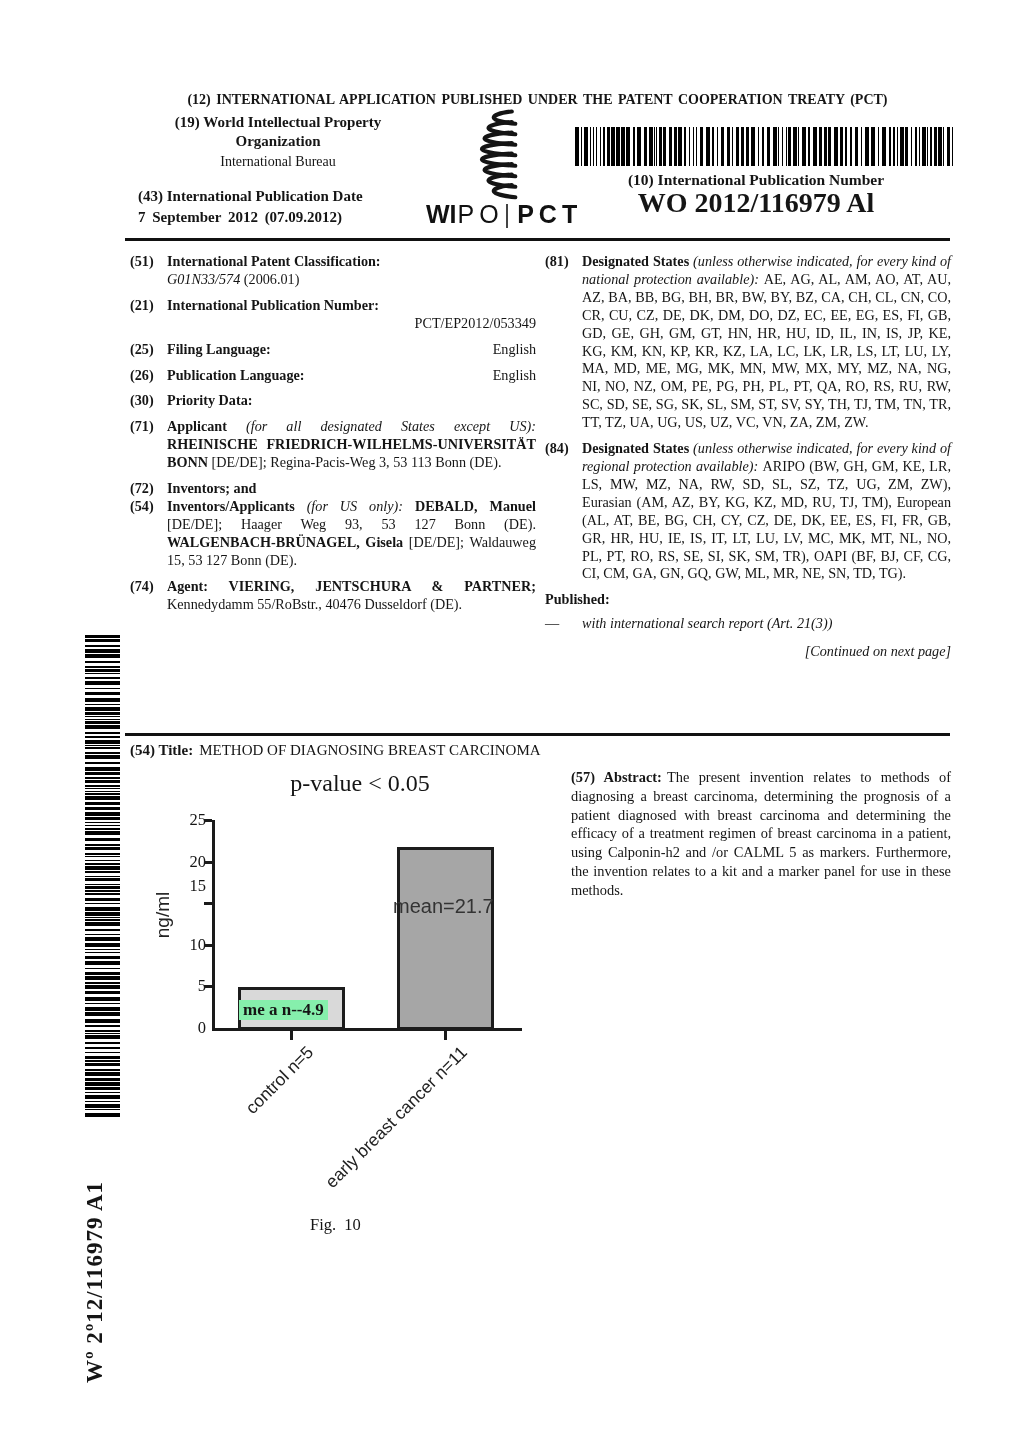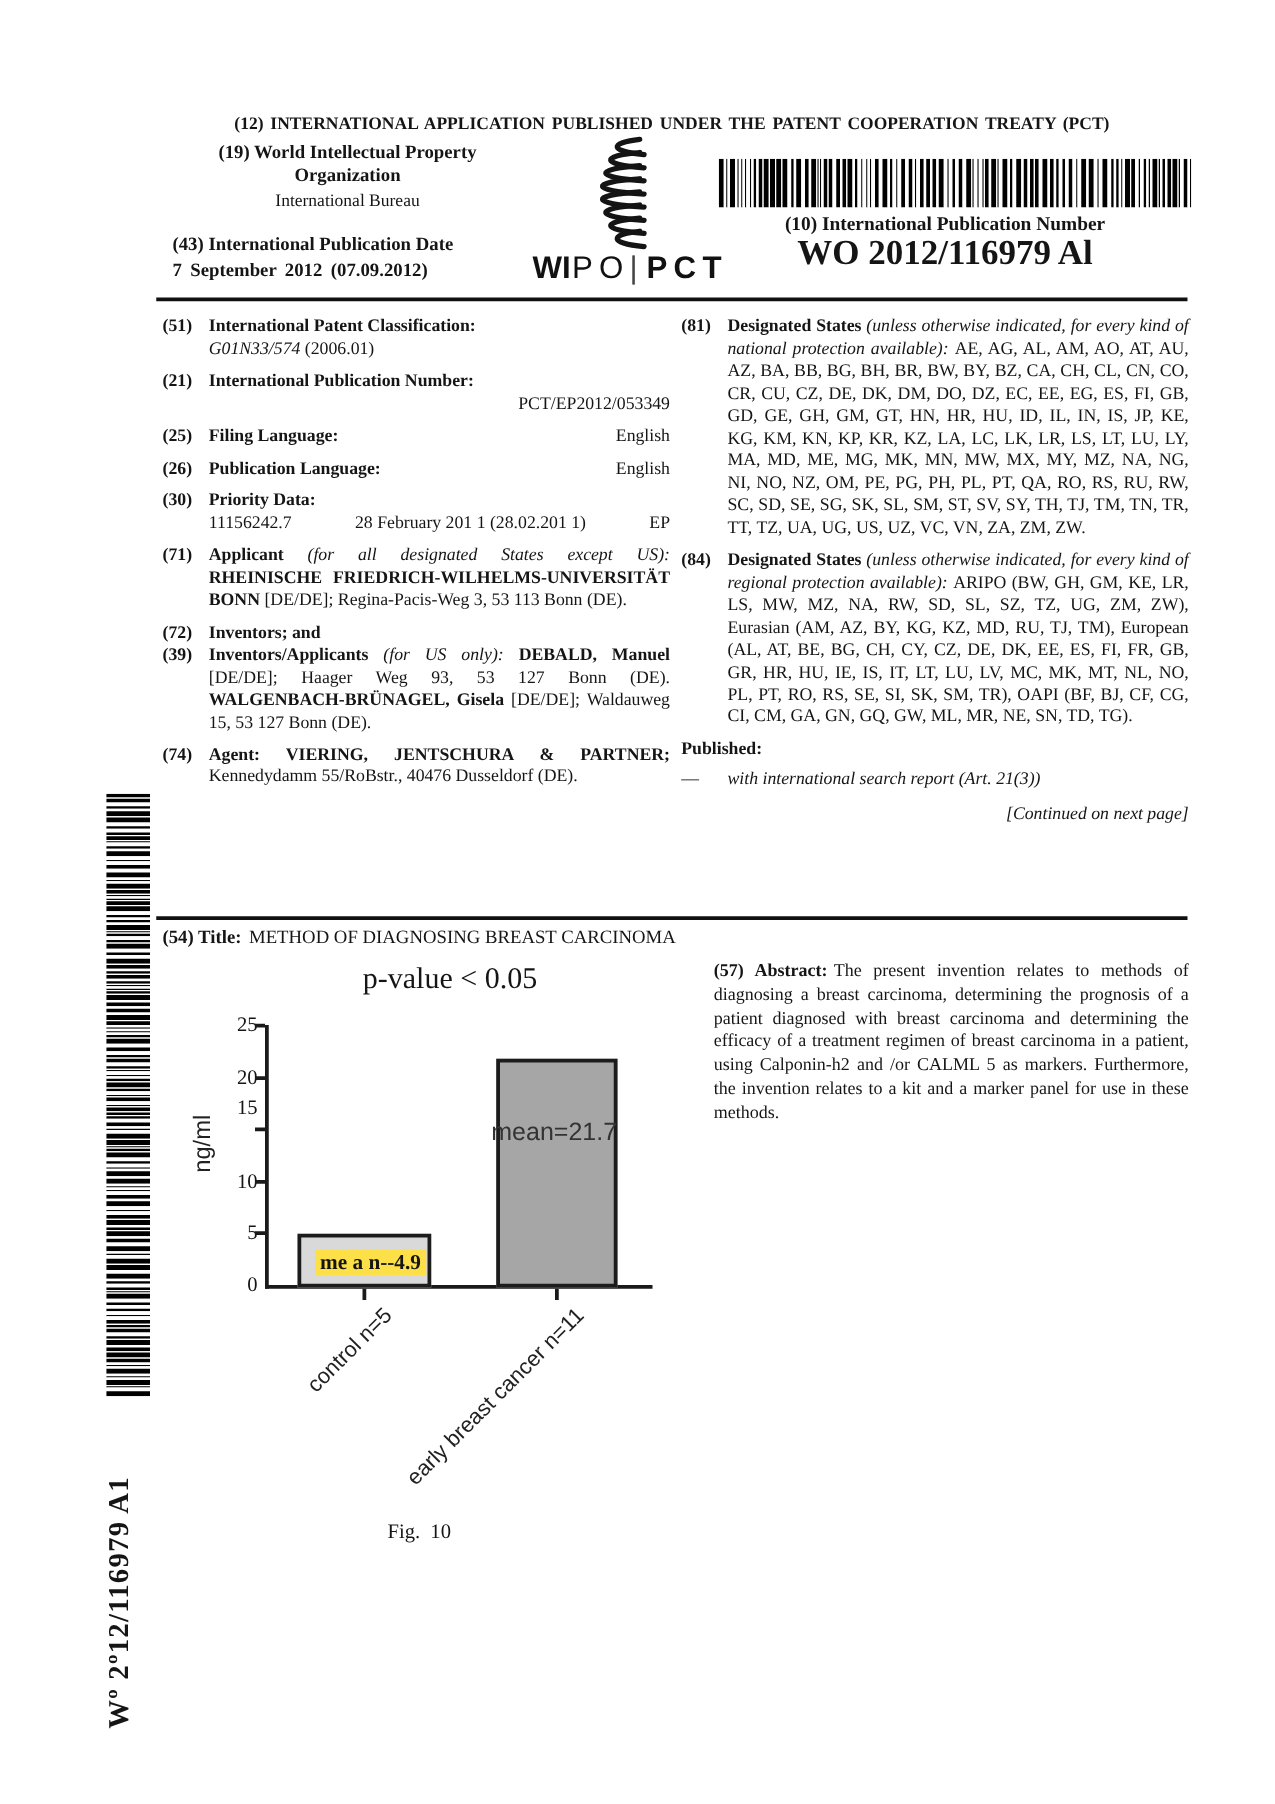--- a/index.html
+++ b/index.html
@@ -59,22 +59,22 @@
   
   .chart-title{position:absolute;left:205px;top:770px;width:310px;text-align:center;font-size:24px;}
   .y-axis{position:absolute;left:212px;top:820px;width:3px;height:211px;background:#1a1a1a;}
   .x-axis{position:absolute;left:212px;top:1028px;width:310px;height:3px;background:#1a1a1a;}
   .ylabel{position:absolute;left:118px;top:904px;width:90px;text-align:center;
           transform:rotate(-90deg);font-family:"Liberation Sans",sans-serif;font-size:19px;color:#222;}
   .ytick-label{position:absolute;width:42px;text-align:right;font-size:16.5px;}
   .ytick{position:absolute;width:8px;height:3px;background:#1a1a1a;}
   .xtick{position:absolute;width:3px;height:9px;background:#1a1a1a;}
   .bar{position:absolute;border:3px solid #1c1c1c;box-sizing:border-box;}
-  .bar-label-0{position:absolute;font-weight:bold;font-size:17px;background:#fde047;
-               padding:0 4px;white-space:nowrap;margin-left:13px;}
+  .bar-label-0{position:absolute;font-weight:bold;font-size:17px;background:#86efac;
+               padding:0 4px;white-space:nowrap;}
   .bar-label-1{position:absolute;font-family:"Liberation Sans",sans-serif;font-size:20px;
                color:#333;white-space:nowrap;}
   .cat-label{position:absolute;white-space:nowrap;transform:rotate(-45deg);
              transform-origin:100% 0;font-family:"Liberation Sans",sans-serif;
              font-size:17.5px;color:#222;}
   .fig-caption{position:absolute;left:310px;top:1215px;font-size:16.5px;word-spacing:4px;}
 
   
   .barcode-left{position:absolute;left:85px;top:635px;width:35px;height:482px;
                 display:flex;flex-direction:column;overflow:hidden;}
@@ -297,36 +297,32 @@
       <div class="item">
         <span class="num">(25)</span>
         <span class="body"><span class="s-fr">English</span><span class="s-b">Filing Language:</span></span>
       </div>
       <div class="item">
         <span class="num">(26)</span>
         <span class="body"><span class="s-fr">English</span><span class="s-b">Publication Language:</span></span>
       </div>
       <div class="item">
         <span class="num">(30)</span>
-        <span class="body"><span class="s-b">Priority Data:</span><span class="row3">
-            <span>11156242.7</span>
-            <span>28 February 201 1 (28.02.201 1)</span>
-            <span>EP</span>
-          </span></span>
+        <span class="body"><span class="s-b">Priority Data:</span></span>
       </div>
       <div class="item">
         <span class="num">(71)</span>
         <span class="body"><span class="s-b">Applicant </span><span class="s-i">(for all designated States except US): </span><span class="s-b">RHEINISCHE FRIEDRICH-WILHELMS-UNIVERSITÄT BONN </span><span class="s-r">[DE/DE]; Regina-Pacis-Weg 3, 53 113 Bonn (DE).</span></span>
       </div>
       <div class="item" style="margin-bottom: 0px;">
         <span class="num">(72)</span>
         <span class="body"><span class="s-b">Inventors; and</span></span>
       </div>
       <div class="item">
-        <span class="num">(39)</span>
+        <span class="num">(54)</span>
         <span class="body"><span class="s-b">Inventors/Applicants </span><span class="s-i">(for US only): </span><span class="s-b">DEBALD, Manuel </span><span class="s-r">[DE/DE]; Haager Weg 93, 53 127 Bonn (DE). </span><span class="s-b">WALGENBACH-BRÜNAGEL, Gisela </span><span class="s-r">[DE/DE]; Waldauweg 15, 53 127 Bonn (DE).</span></span>
       </div>
       <div class="item">
         <span class="num">(74)</span>
         <span class="body"><span class="s-b">Agent: VIERING, JENTSCHURA &amp; PARTNER; </span><span class="s-r">Kennedydamm 55/RoBstr., 40476 Dusseldorf (DE).</span></span>
       </div>
     </div>
 
   <div class="col-right">
     <div id="colRightItems">

